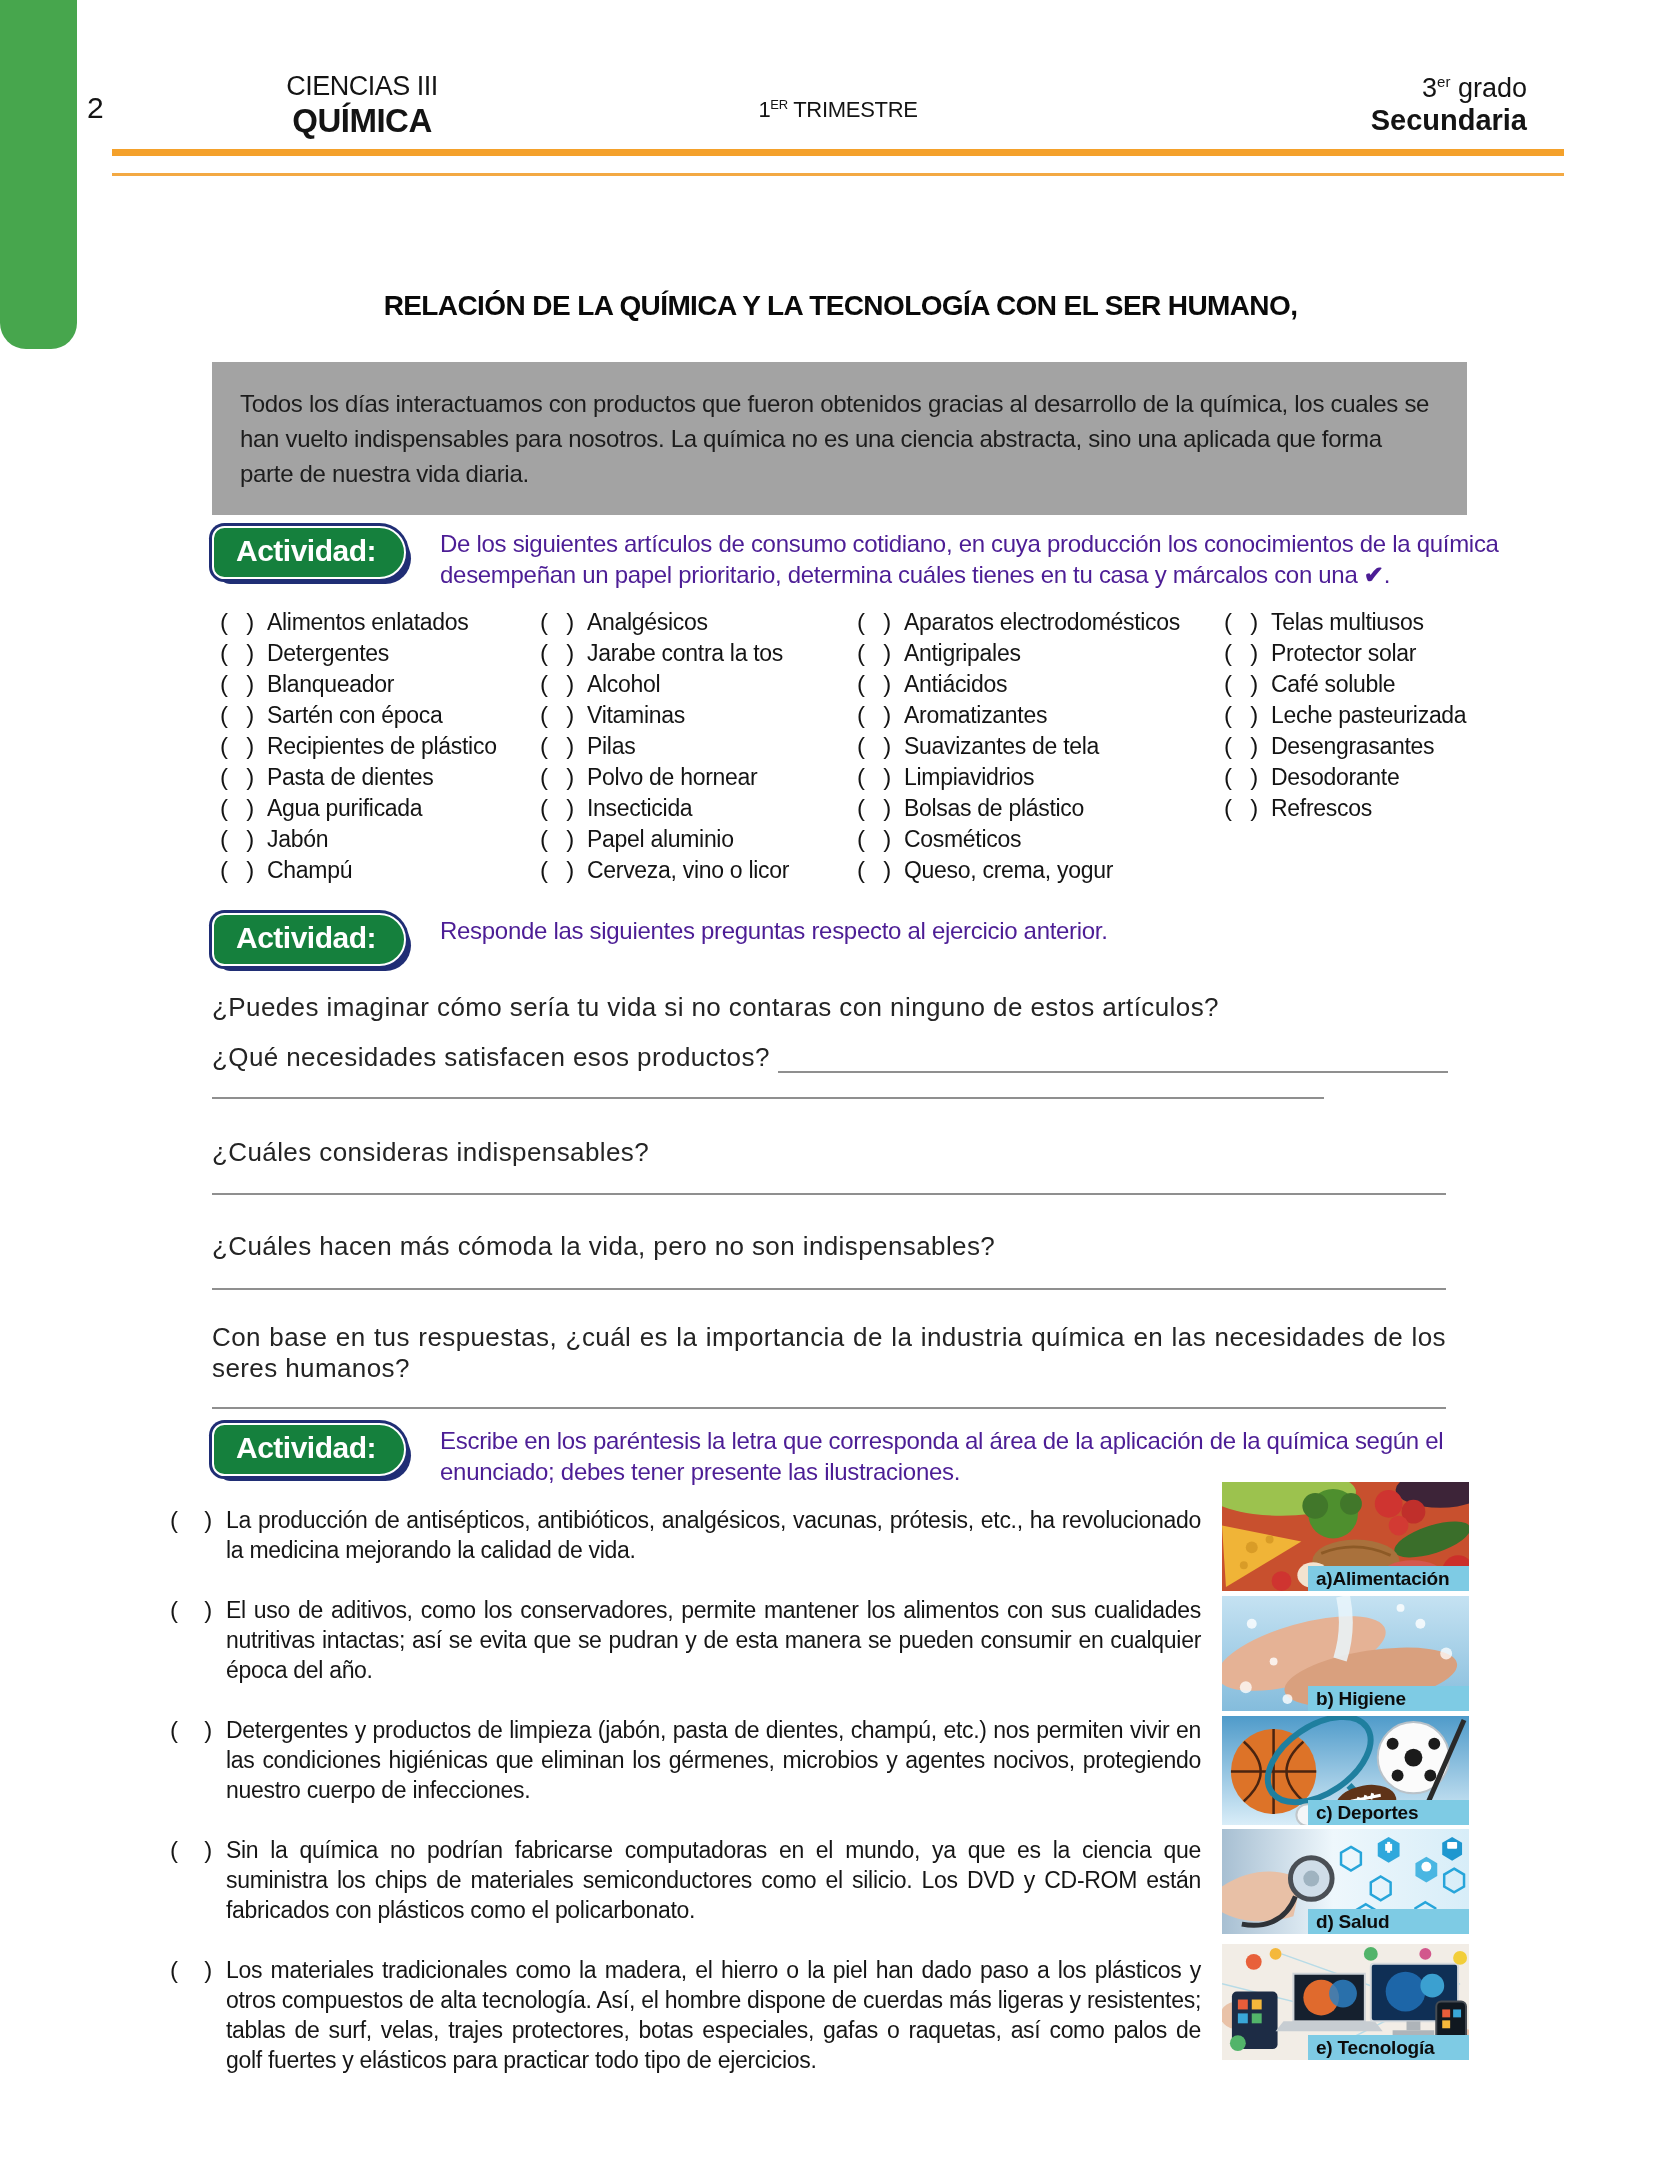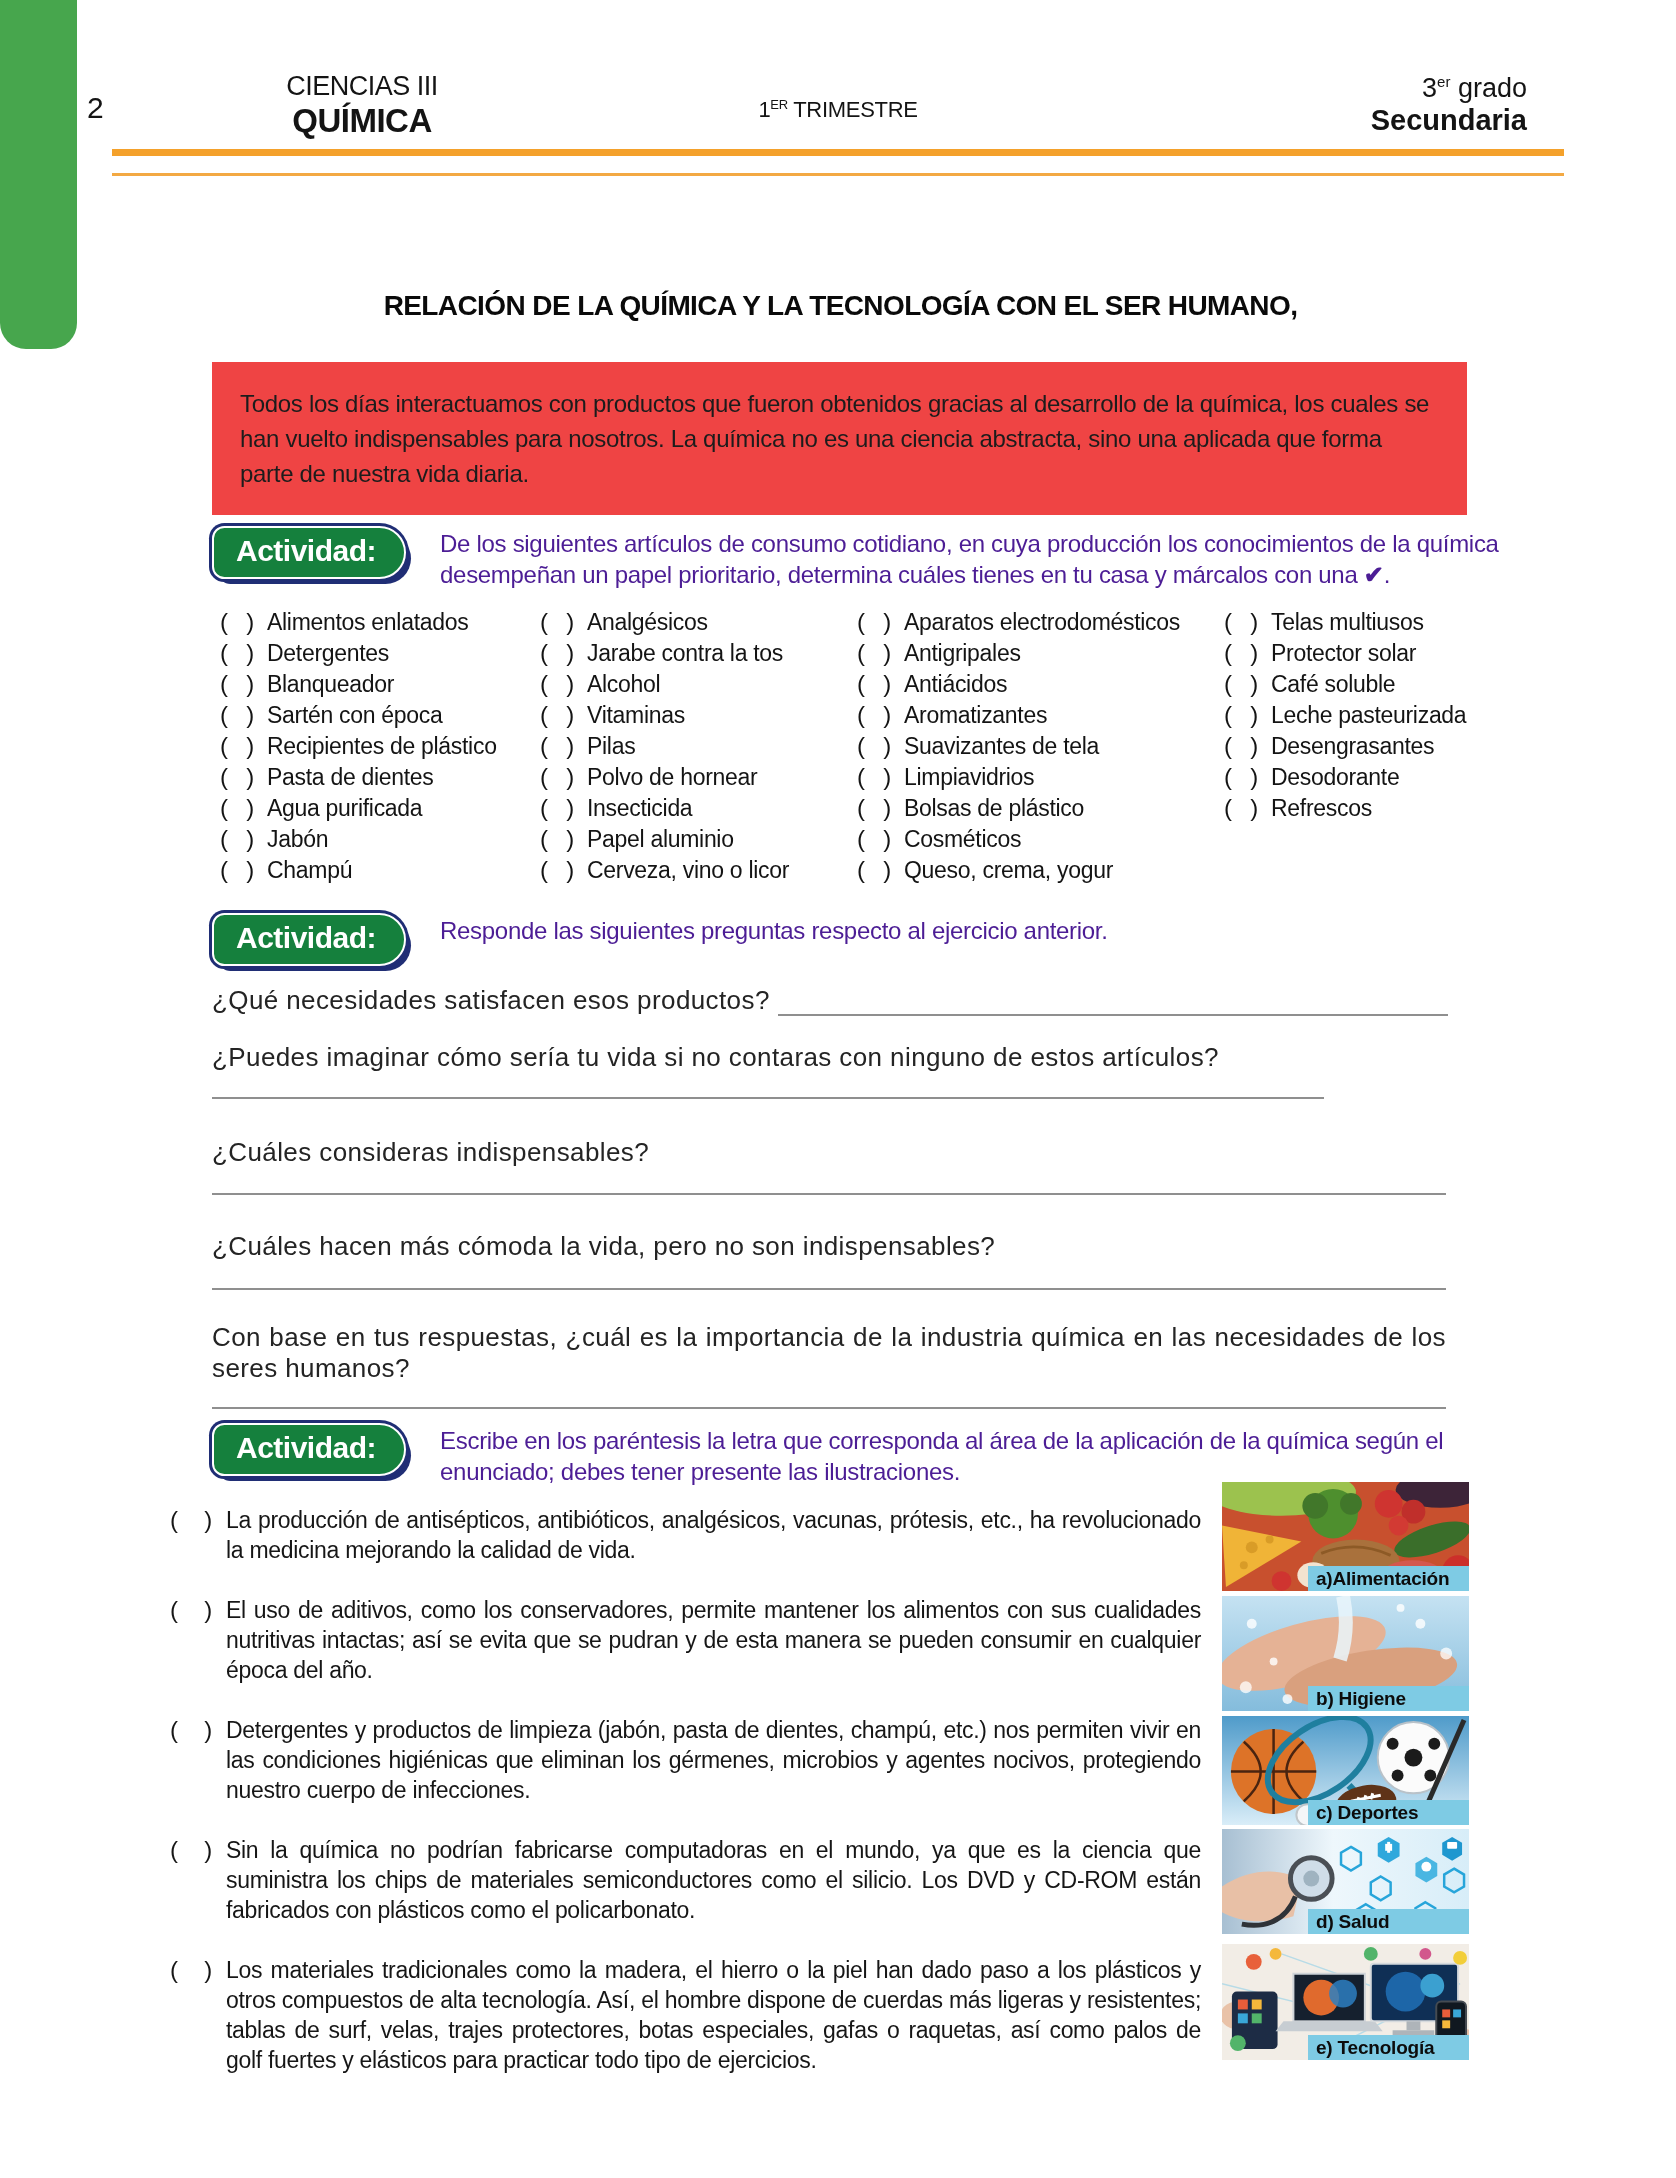--- a/index.html
+++ b/index.html
@@ -24,21 +24,21 @@
   .grade .g1 { font-size:27px; }
   .grade .g1 sup { font-size:15px; }
   .grade .g2 { font-size:29px; font-weight:700; }
   .rule-thick { position:absolute; left:112px; top:149px; width:1452px; height:7px; background:#f4a12b; }
   .rule-thin  { position:absolute; left:112px; top:173px; width:1452px; height:3px; background:#f3a943; }
 
   
   .title { position:absolute; left:212px; top:291px; width:1257px; text-align:center;
     font-size:28px; font-weight:700; letter-spacing:-0.6px; line-height:1.1; color:#0a0a0a; }
   .intro { position:absolute; left:212px; top:362px; width:1255px; min-height:146px;
-    background:#ef4444; padding:24px 34px 24px 28px;
+    background:#a3a3a3; padding:24px 34px 24px 28px;
     font-size:24px; line-height:1.46; letter-spacing:-0.3px; color:#1c1c1c; }
 
   
   .act-head { display:flex; align-items:flex-start; }
   .badge {
     display:inline-block; flex-shrink:0;
     background:#15803d; color:#ffffff;
     font-size:30px; font-weight:700; letter-spacing:-0.5px;
     padding:6px 28px 9px 22px;
     border:2px solid #ffffff;
@@ -408,25 +408,25 @@
         </div>
       </div>
   </div>
 </div>
 
 <div class="act2">
   <div class="act-head">
     <span class="badge">Actividad:</span>
     <div class="act-instr">Responde las siguientes preguntas respecto al ejercicio anterior.</div>
   </div>
+  <div class="q q1">¿Puedes imaginar cómo sería tu vida si no contaras con ninguno de estos artículos?</div>
   <div class="q q0-row">
     <span>¿Qué necesidades satisfacen esos productos?</span>
     <span class="answer-line"></span>
   </div>
-  <div class="q q1">¿Puedes imaginar cómo sería tu vida si no contaras con ninguno de estos artículos?</div>
   <div class="ans line-a"></div>
   <div class="q q2">¿Cuáles consideras indispensables?</div>
   <div class="ans line-b"></div>
   <div class="q q3">¿Cuáles hacen más cómoda la vida, pero no son indispensables?</div>
   <div class="ans line-c"></div>
   <div class="q q4">Con base en tus respuestas, ¿cuál es la importancia de la industria química en las necesidades de los seres humanos?</div>
   <div class="ans line-d"></div>
 </div>
 
 <div class="act3">

